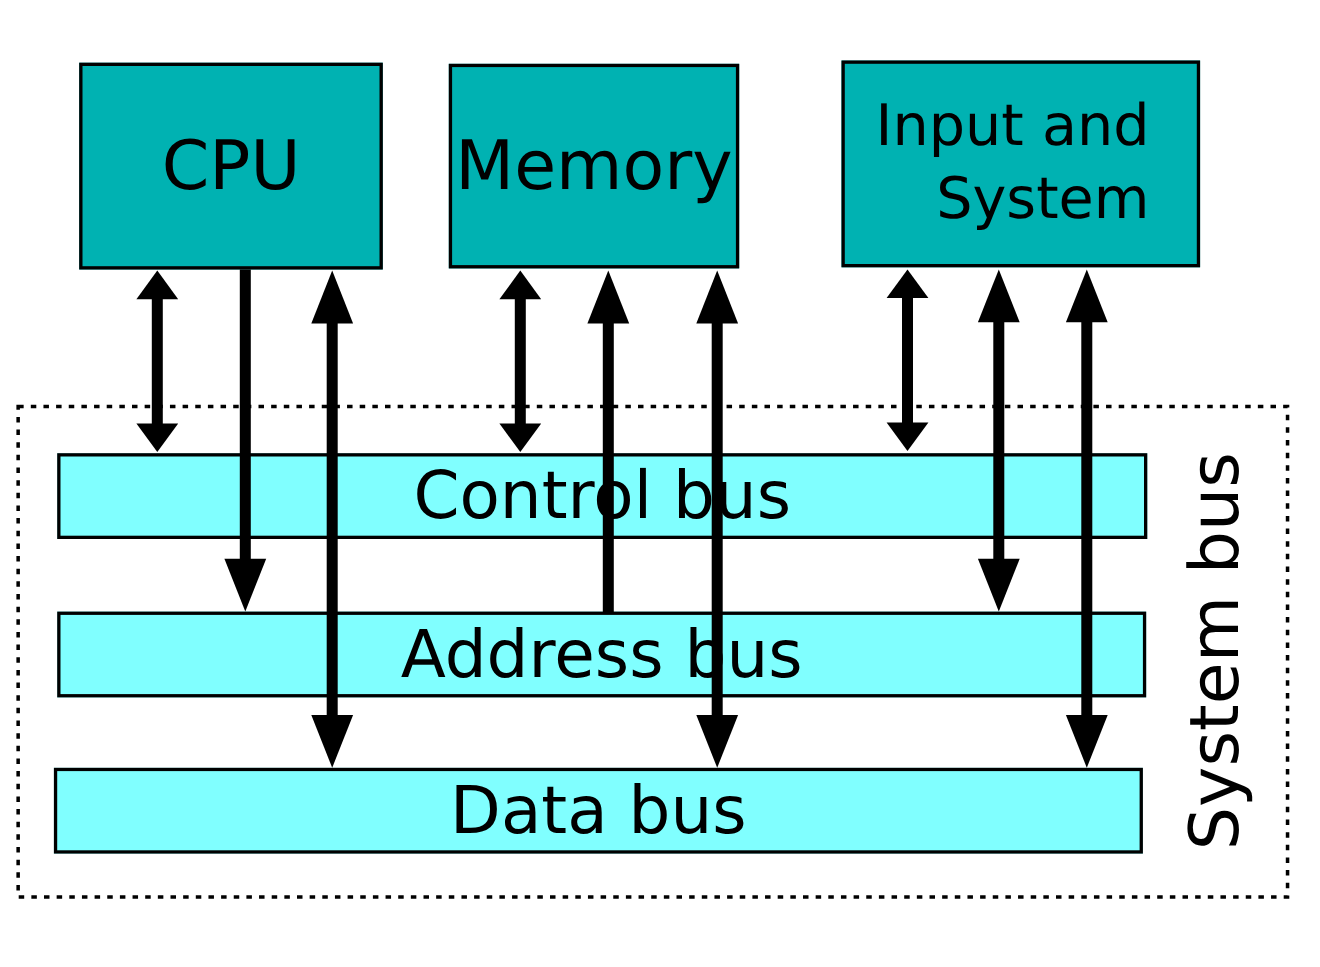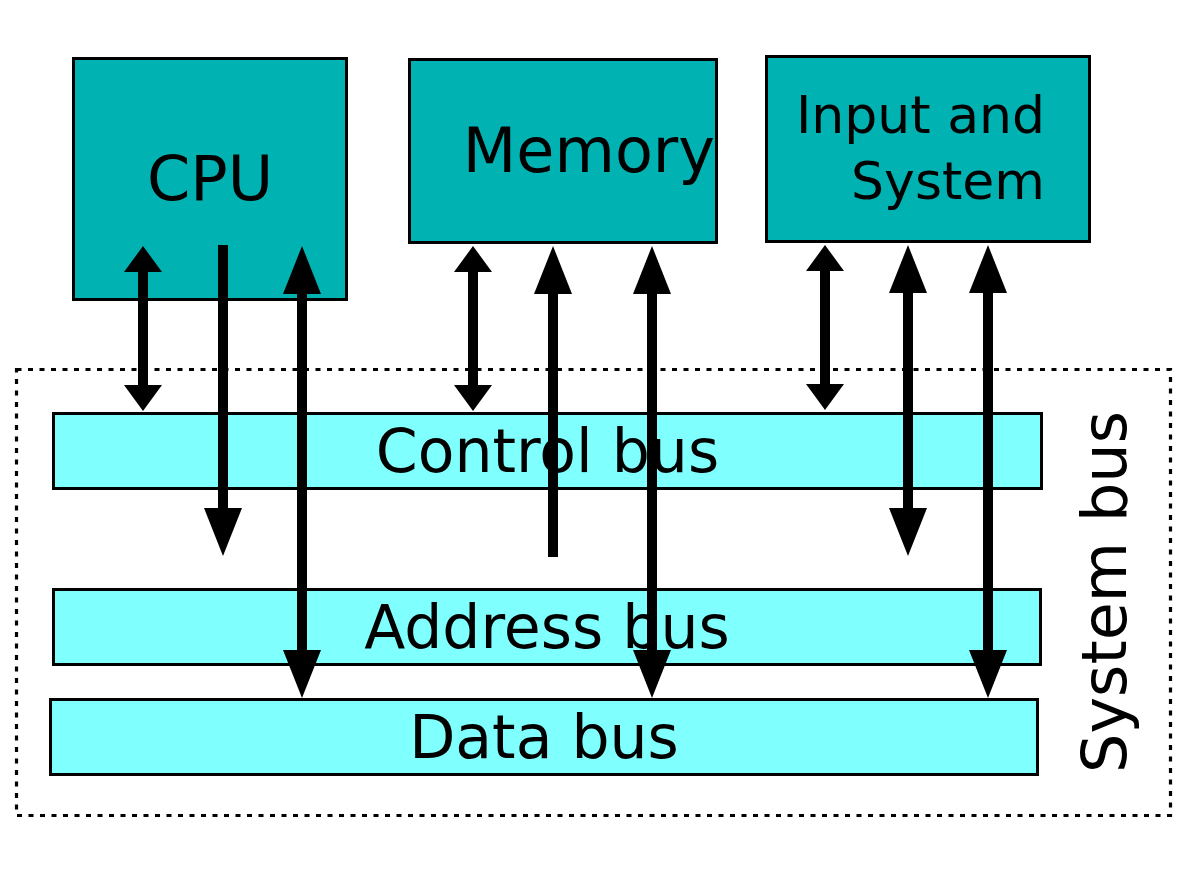--- a/index.html
+++ b/index.html
@@ -18,34 +18,34 @@
     overflow:hidden;
   }
   .box{
     position:absolute;
     background:var(--component-fill);
     border:3px solid var(--stroke);
     display:flex;align-items:center;justify-content:center;
     color:#000;
   }
   .box-label{font-size:62px;line-height:1.1;color:#000;}
-  #cpu-box{left:72px;top:57px;width:276px;height:244px;}
-  #memory-box{left:408px;top:58px;width:310px;height:186px;justify-content:flex-end;}
+  #cpu-box{left:72px;top:57px;width:276px;height:188px;}
+  #memory-box{left:408px;top:58px;width:264px;height:186px;}
   #io-box{left:765px;top:55px;width:326px;height:188px;justify-content:flex-start;}
   .io-text{padding-left:28px;font-size:52px;line-height:1.26;color:#000;text-align:right;}
   .io-text span{display:block;}
   .bus{
     position:absolute;
     background:var(--bus-fill);
     border:3px solid var(--stroke);
     display:flex;align-items:center;justify-content:center;
   }
   .bus-label{font-size:60px;color:#000;white-space:nowrap;}
   #control-bus{left:52px;top:412px;width:991px;height:78px;}
-  #address-bus{left:52px;top:556px;width:990px;height:78px;margin-top:32px;}
+  #address-bus{left:52px;top:556px;width:990px;height:78px;}
   #data-bus{left:49px;top:698px;width:990px;height:78px;}
   .system-bus-label{
     position:absolute;
     left:1104px;top:592px;
     transform:translate(-50%,-50%) rotate(-90deg);
     font-size:62px;color:#000;
     white-space:nowrap;
   }
   #overlay{
     position:absolute;left:0;top:0;

